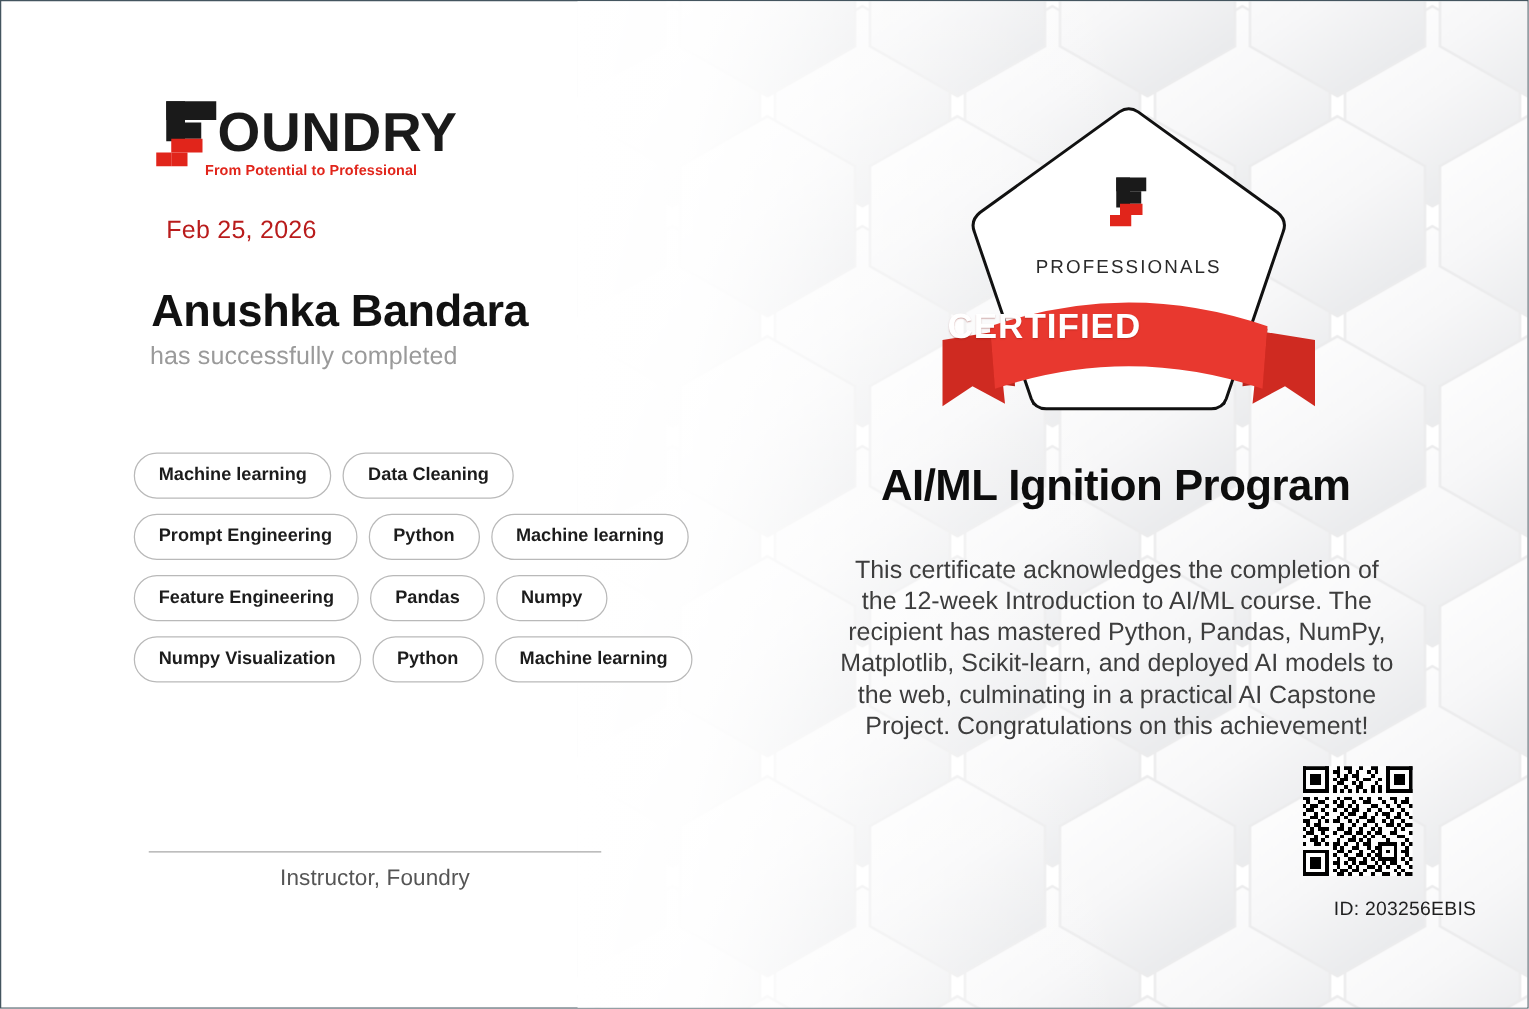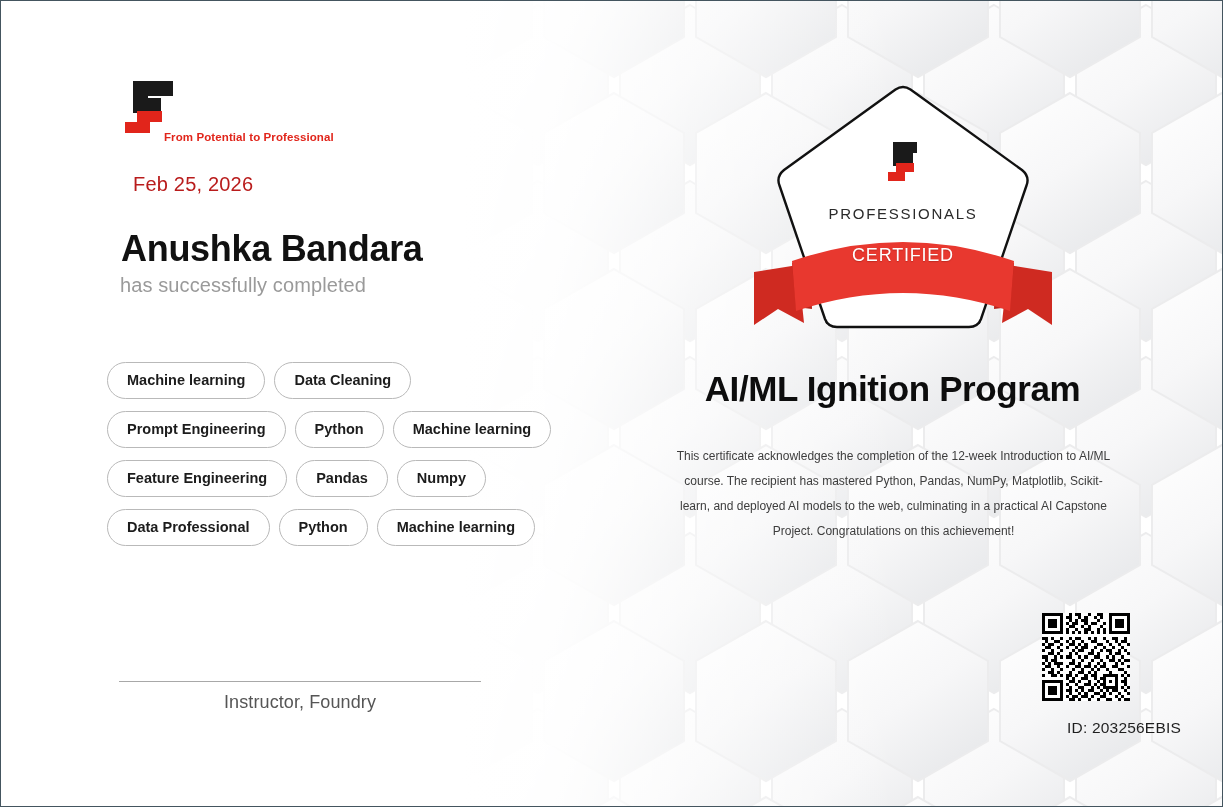--- a/index.html
+++ b/index.html
@@ -190,23 +190,23 @@
     font-size: 15px;
     font-weight: 400;
     letter-spacing: 1.7px;
     color: #2a2a2a;
   }
   #badge-certified {
     position: absolute;
     left: 0;
     top: 166px;
     width: 290px;
-    text-align: center;
-    font-size: 18px;
-    font-weight: 400;
+    text-align: left;
+    font-size: 28px;
+    font-weight: 700;
     letter-spacing: 0.8px;
     color: #ffffff;
     text-shadow: 0 1px 1px rgba(120,15,10,0.35);
     z-index: 4;
   }
 
   
   #program-title {
     position: absolute;
     left: 0;
@@ -217,21 +217,21 @@
     font-weight: 700;
     color: #0d0d0d;
     letter-spacing: -0.4px;
   }
   #program-description {
     position: absolute;
     left: 70px;
     top: 443px;
     width: 445px;
     text-align: center;
-    font-size: 12px;
+    font-size: 20px;
     line-height: 25px;
     color: #3d3d3d;
   }
 
   
   #qr-block {
     position: absolute;
     left: 390px;
     top: 612px;
     width: 190px;
@@ -283,20 +283,21 @@
 
         <rect x="14" y="2" width="40" height="15" fill="#1a1a1a"></rect>
         <rect x="14" y="2" width="15" height="32" fill="#1a1a1a"></rect>
         <rect x="29" y="19" width="13" height="13" fill="#1a1a1a"></rect>
 
         <rect x="29" y="32" width="14" height="11" fill="#e1251b"></rect>
         <rect x="18" y="32" width="11" height="11" fill="#e1251b"></rect>
         <rect x="18" y="43" width="13" height="11" fill="#e1251b"></rect>
         <rect x="6" y="43" width="12" height="11" fill="#e1251b"></rect>
       </svg>
+      <div id="brand-wordmark">OUNDRY</div>
       <div id="brand-tagline">From Potential to Professional</div>
     </div>
 
     <div id="issue-date">Feb 25, 2026</div>
 
     <div id="completion-text">has successfully completed</div>
     <div id="recipient-name">Anushka Bandara</div>
 
     <div id="skill-tags">
       <div class="tag-row">
@@ -307,21 +308,21 @@
         <span class="tag">Prompt Engineering</span>
         <span class="tag">Python</span>
         <span class="tag">Machine learning</span>
       </div>
       <div class="tag-row">
         <span class="tag">Feature Engineering</span>
         <span class="tag">Pandas</span>
         <span class="tag">Numpy</span>
       </div>
       <div class="tag-row">
-        <span class="tag">Data Professional</span>
+        <span class="tag">Numpy Visualization</span>
         <span class="tag">Python</span>
         <span class="tag">Machine learning</span>
       </div>
     </div>
 
     <div id="signature-block">
       <div id="signature-line"></div>
       <div id="signature-label">Instructor, Foundry</div>
     </div>
 

